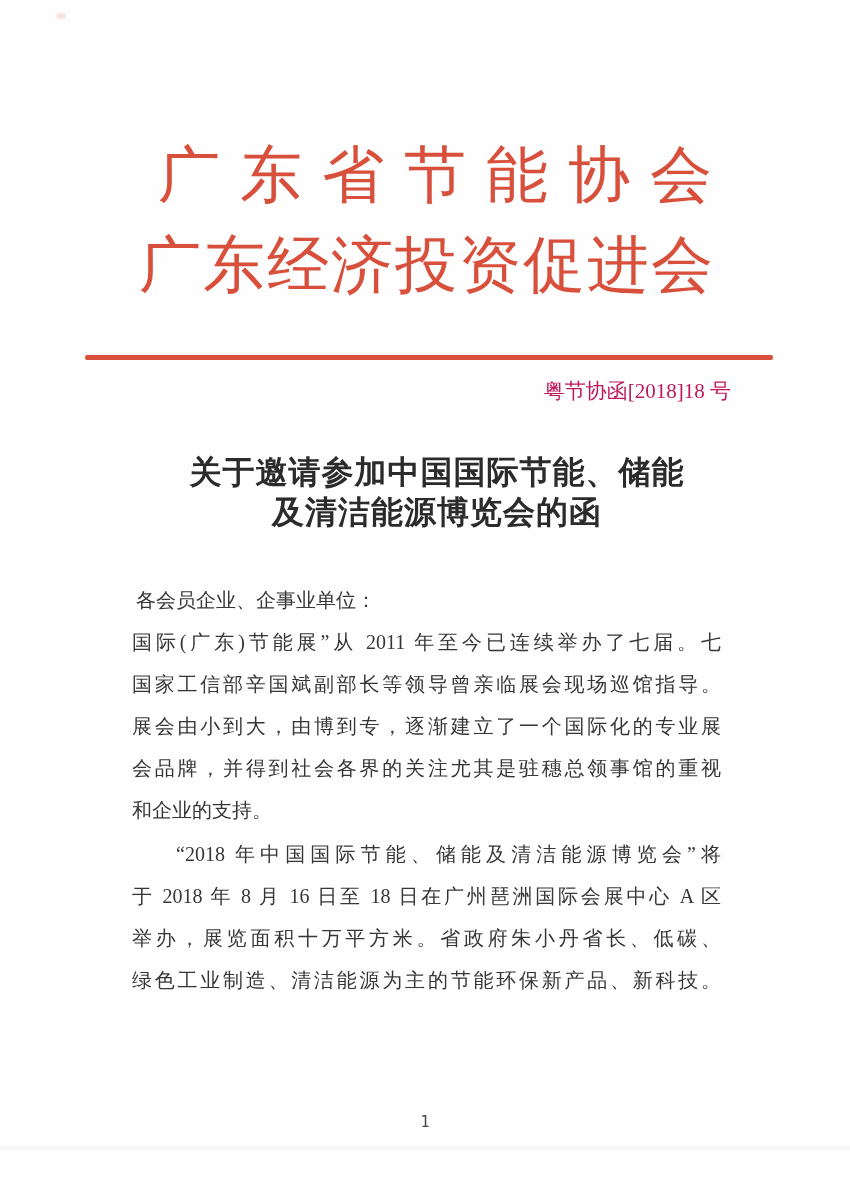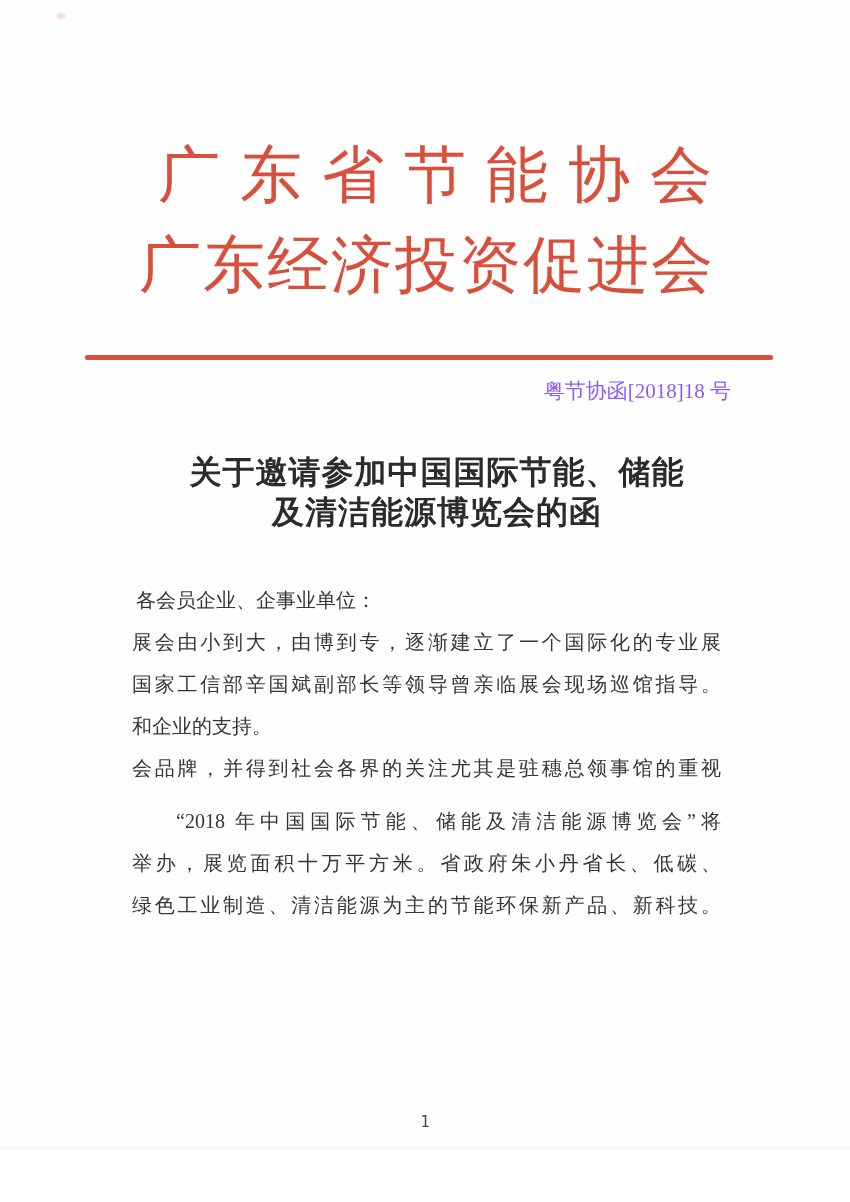--- a/index.html
+++ b/index.html
@@ -52,21 +52,21 @@
   }
   
   .docnum {
     position: absolute;
     top: 378px;
     left: 0;
     width: 731px;
     text-align: right;
     font-size: 21px;
     line-height: 26px;
-    color: #8b5cf6;
+    color: #be185d;
     white-space: nowrap;
   }
   
   .title {
     position: absolute;
     top: 452px;
     left: 12px;
     width: 850px;
     text-align: center;
     font-size: 32px;
@@ -93,21 +93,21 @@
   .bline {
     height: 42px;
     line-height: 42px;
   }
   .bline.just {
     text-align: justify;
     text-align-last: justify;
     text-justify: inter-character;
   }
   .bline.ind { padding-left: 44px; }
-  .bline.pstart { margin-top: 11px; }
+  .bline.pstart { margin-top: 2px; }
   
   .pagenum {
     position: absolute;
     top: 1112px;
     left: 0;
     width: 850px;
     text-align: center;
     font-size: 15px;
     line-height: 20px;
     color: #474747;
@@ -139,25 +139,27 @@
   <div class="docnum">粤节协函[2018]18 号</div>
 
   <div class="title">
     <div>关于邀请参加中国国际节能、储能</div>
     <div>及清洁能源博览会的函</div>
   </div>
 
   <div class="body-block">
     <div class="salutation">各会员企业、企事业单位：</div>
     <div>
+        <div class="bline just">国际(广东)节能展”从 2011 年至今已连续举办了七届。七</div>
+        <div class="bline just">国家工信部辛国斌副部长等领导曾亲临展会现场巡馆指导。</div>
         <div class="bline just">展会由小到大，由博到专，逐渐建立了一个国际化的专业展</div>
-        <div class="bline just">国家工信部辛国斌副部长等领导曾亲临展会现场巡馆指导。</div>
+        <div class="bline just">会品牌，并得到社会各界的关注尤其是驻穗总领事馆的重视</div>
         <div class="bline">和企业的支持。</div>
-        <div class="bline just">会品牌，并得到社会各界的关注尤其是驻穗总领事馆的重视</div>
         <div class="bline just ind pstart">“2018 年中国国际节能、储能及清洁能源博览会”将</div>
+        <div class="bline just">于 2018 年 8 月 16 日至 18 日在广州琶洲国际会展中心 A 区</div>
         <div class="bline just">举办，展览面积十万平方米。省政府朱小丹省长、低碳、</div>
         <div class="bline just">绿色工业制造、清洁能源为主的节能环保新产品、新科技。</div>
       </div>
   </div>
 
   <div class="pagenum">1</div>
 
   <div class="edge-shade"></div>
 
 </div>

